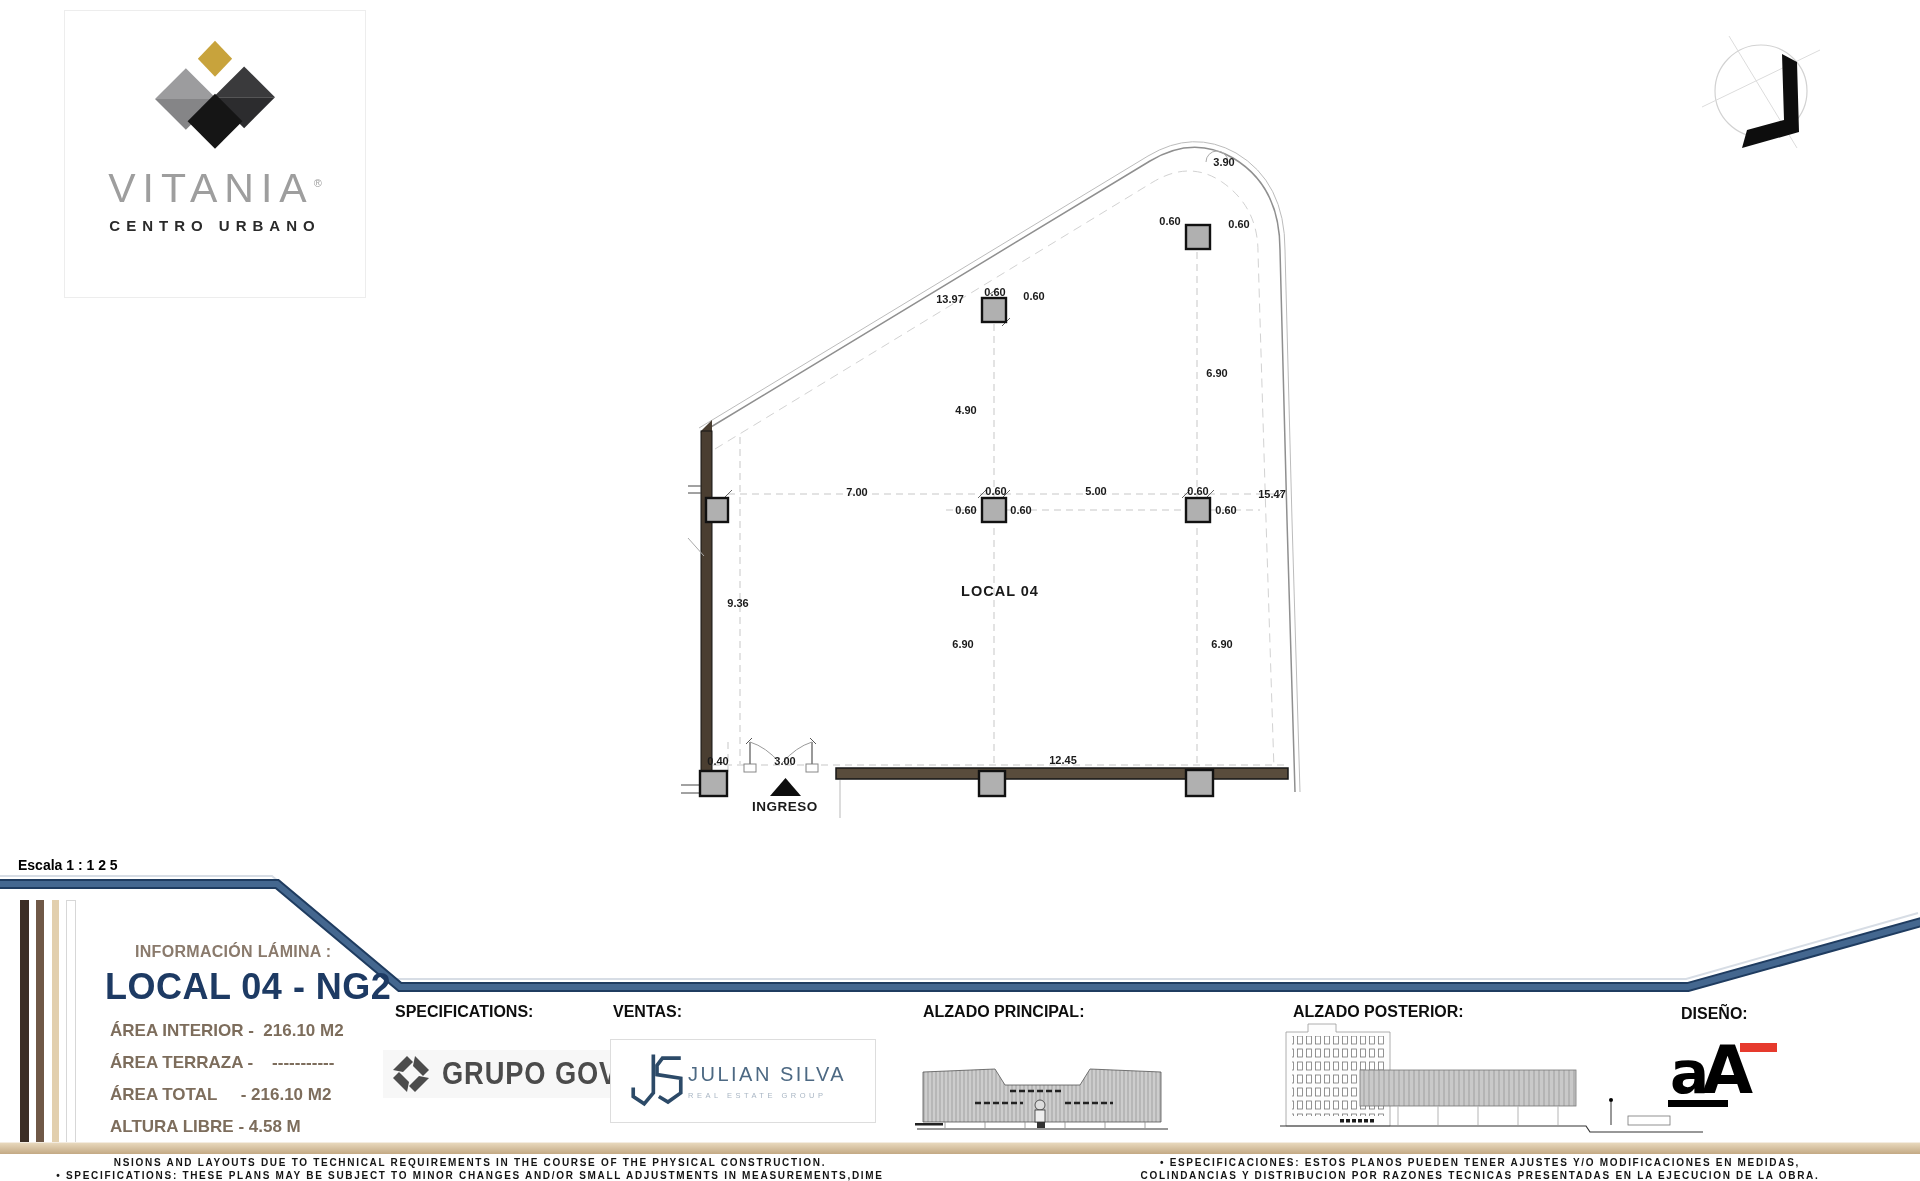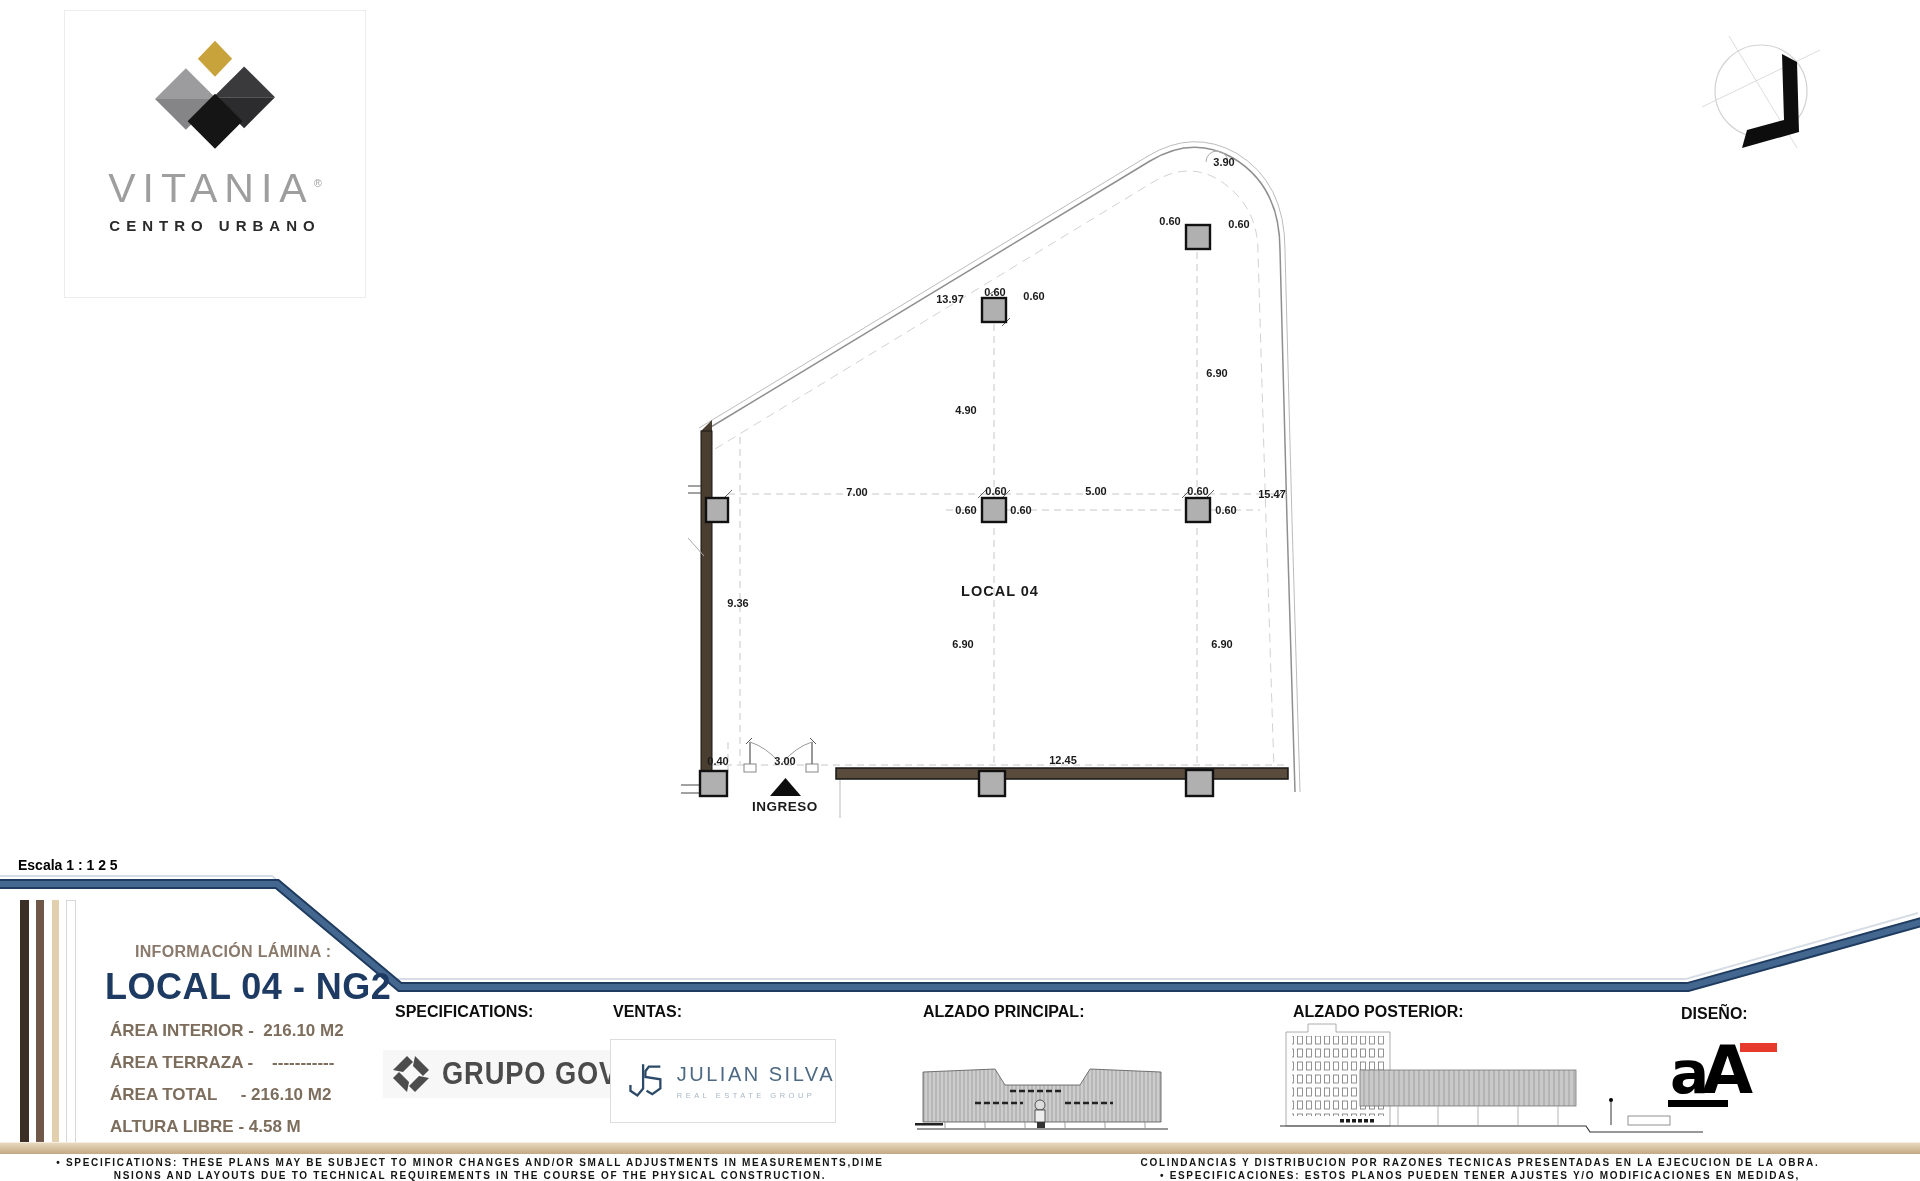--- a/index.html
+++ b/index.html
@@ -47,21 +47,21 @@
   .lbl-ventas{left:613px;top:1003px;}
   .lbl-front{left:923px;top:1003px;}
   .lbl-rear{left:1293px;top:1003px;}
   .lbl-design{left:1681px;top:1005px;}
 
   
   .gova{left:383px;top:1050px;height:48px;display:flex;align-items:center;gap:9px;background:#f7f7f7;padding:0 6px;}
   .gova-text{font-size:31px;font-weight:bold;color:#4b4b4b;letter-spacing:1px;transform:scaleX(.88);transform-origin:left center;white-space:nowrap;}
 
   
-  .js-box{left:610px;top:1039px;width:226px;height:84px;border:1px solid #ddd;background:#fff;display:flex;align-items:center;padding-left:16px;gap:13px;box-sizing:border-box;}
+  .js-box{left:610px;top:1039px;width:266px;height:84px;border:1px solid #ddd;background:#fff;display:flex;align-items:center;padding-left:16px;gap:1px;box-sizing:border-box;}
   .js-name{font-size:20px;color:#4d6983;letter-spacing:2.5px;white-space:nowrap;}
   .js-sub{font-size:7.5px;color:#a9b6c4;letter-spacing:3.5px;margin-top:5px;white-space:nowrap;}
 
   
   .elev-front{left:915px;top:1058px;width:255px;height:76px;}
   .elev-rear{left:1278px;top:1020px;width:430px;height:114px;}
 
   
   .aa-logo{left:1668px;top:1038px;width:130px;height:75px;}
   .aa-a{position:absolute;left:2px;top:6px;font-weight:bold;font-size:58px;line-height:58px;color:#000;font-family:"DejaVu Sans",sans-serif;}
@@ -312,19 +312,19 @@
 
 <div class="abs aa-logo">
   <span class="aa-red"></span>
   <span class="aa-a">a</span>
   <span class="aa-underline"></span>
   <span class="aa-cap">A</span>
 </div>
 
 <div class="abs tan-bar"></div>
 <div class="abs spec en">
+  <div>NSIONS AND LAYOUTS DUE TO TECHNICAL REQUIREMENTS IN THE COURSE OF THE PHYSICAL CONSTRUCTION.</div>
   <div>• SPECIFICATIONS: THESE PLANS MAY BE SUBJECT TO MINOR CHANGES AND/OR SMALL ADJUSTMENTS IN MEASUREMENTS,DIME</div>
-  <div>NSIONS AND LAYOUTS DUE TO TECHNICAL REQUIREMENTS IN THE COURSE OF THE PHYSICAL CONSTRUCTION.</div>
 </div>
 <div class="abs spec es">
+  <div>• ESPECIFICACIONES: ESTOS PLANOS PUEDEN TENER AJUSTES Y/O MODIFICACIONES EN MEDIDAS,</div>
   <div>COLINDANCIAS Y DISTRIBUCION POR RAZONES TECNICAS PRESENTADAS EN LA EJECUCION DE LA OBRA.</div>
-  <div>• ESPECIFICACIONES: ESTOS PLANOS PUEDEN TENER AJUSTES Y/O MODIFICACIONES EN MEDIDAS,</div>
 </div>
 
 </body></html>

